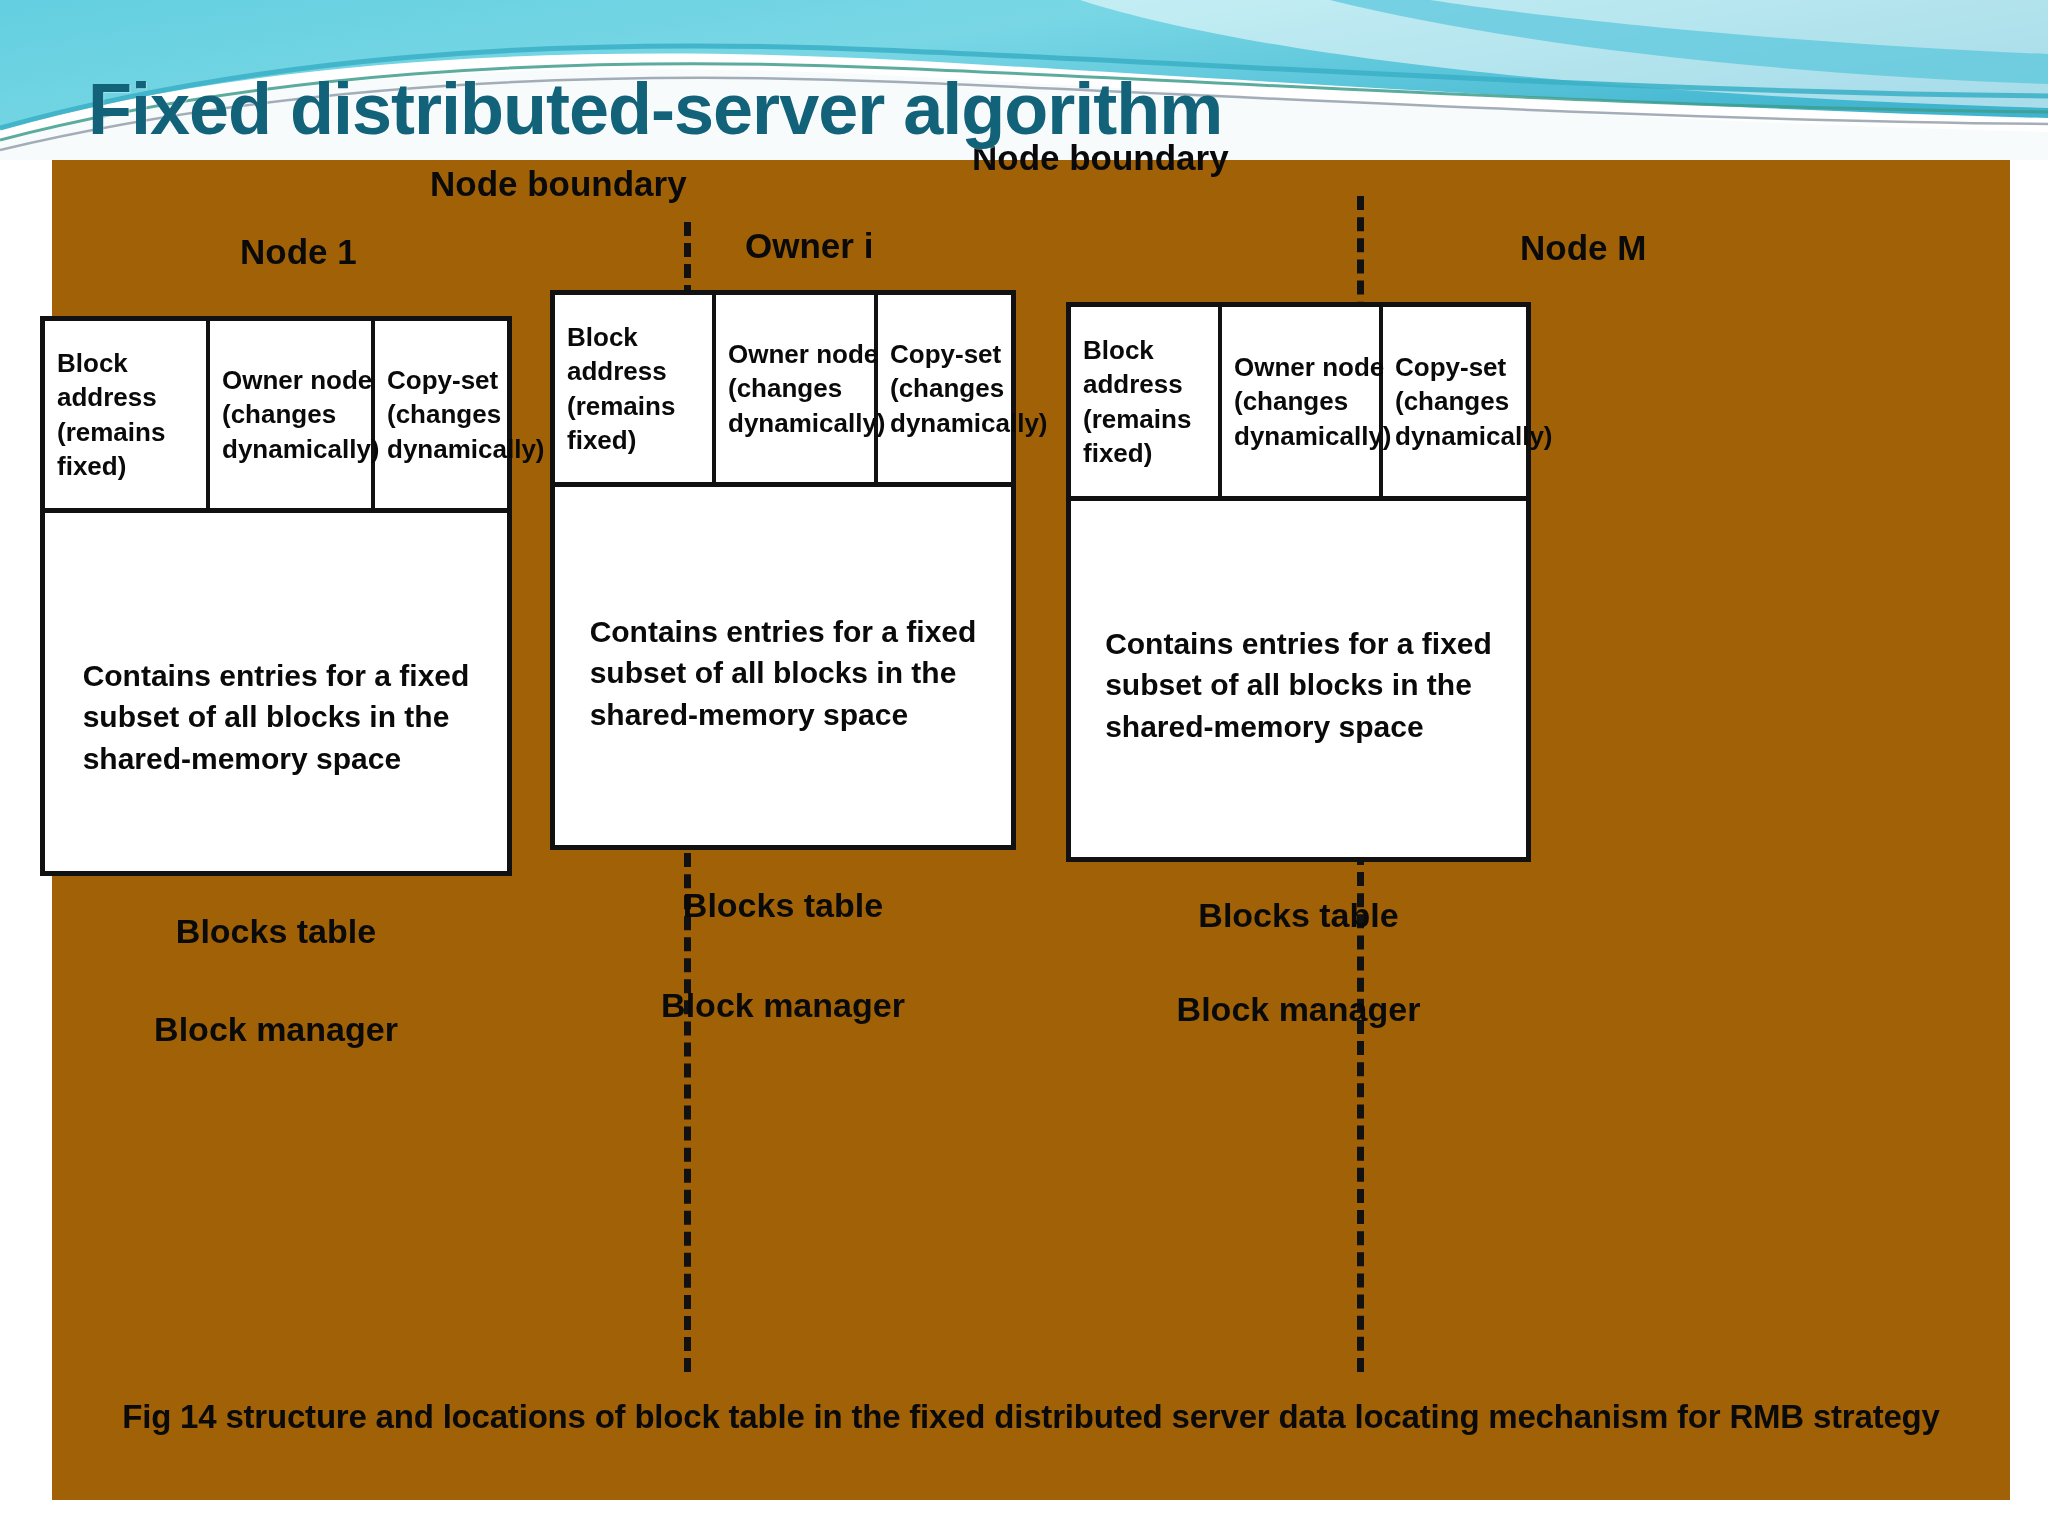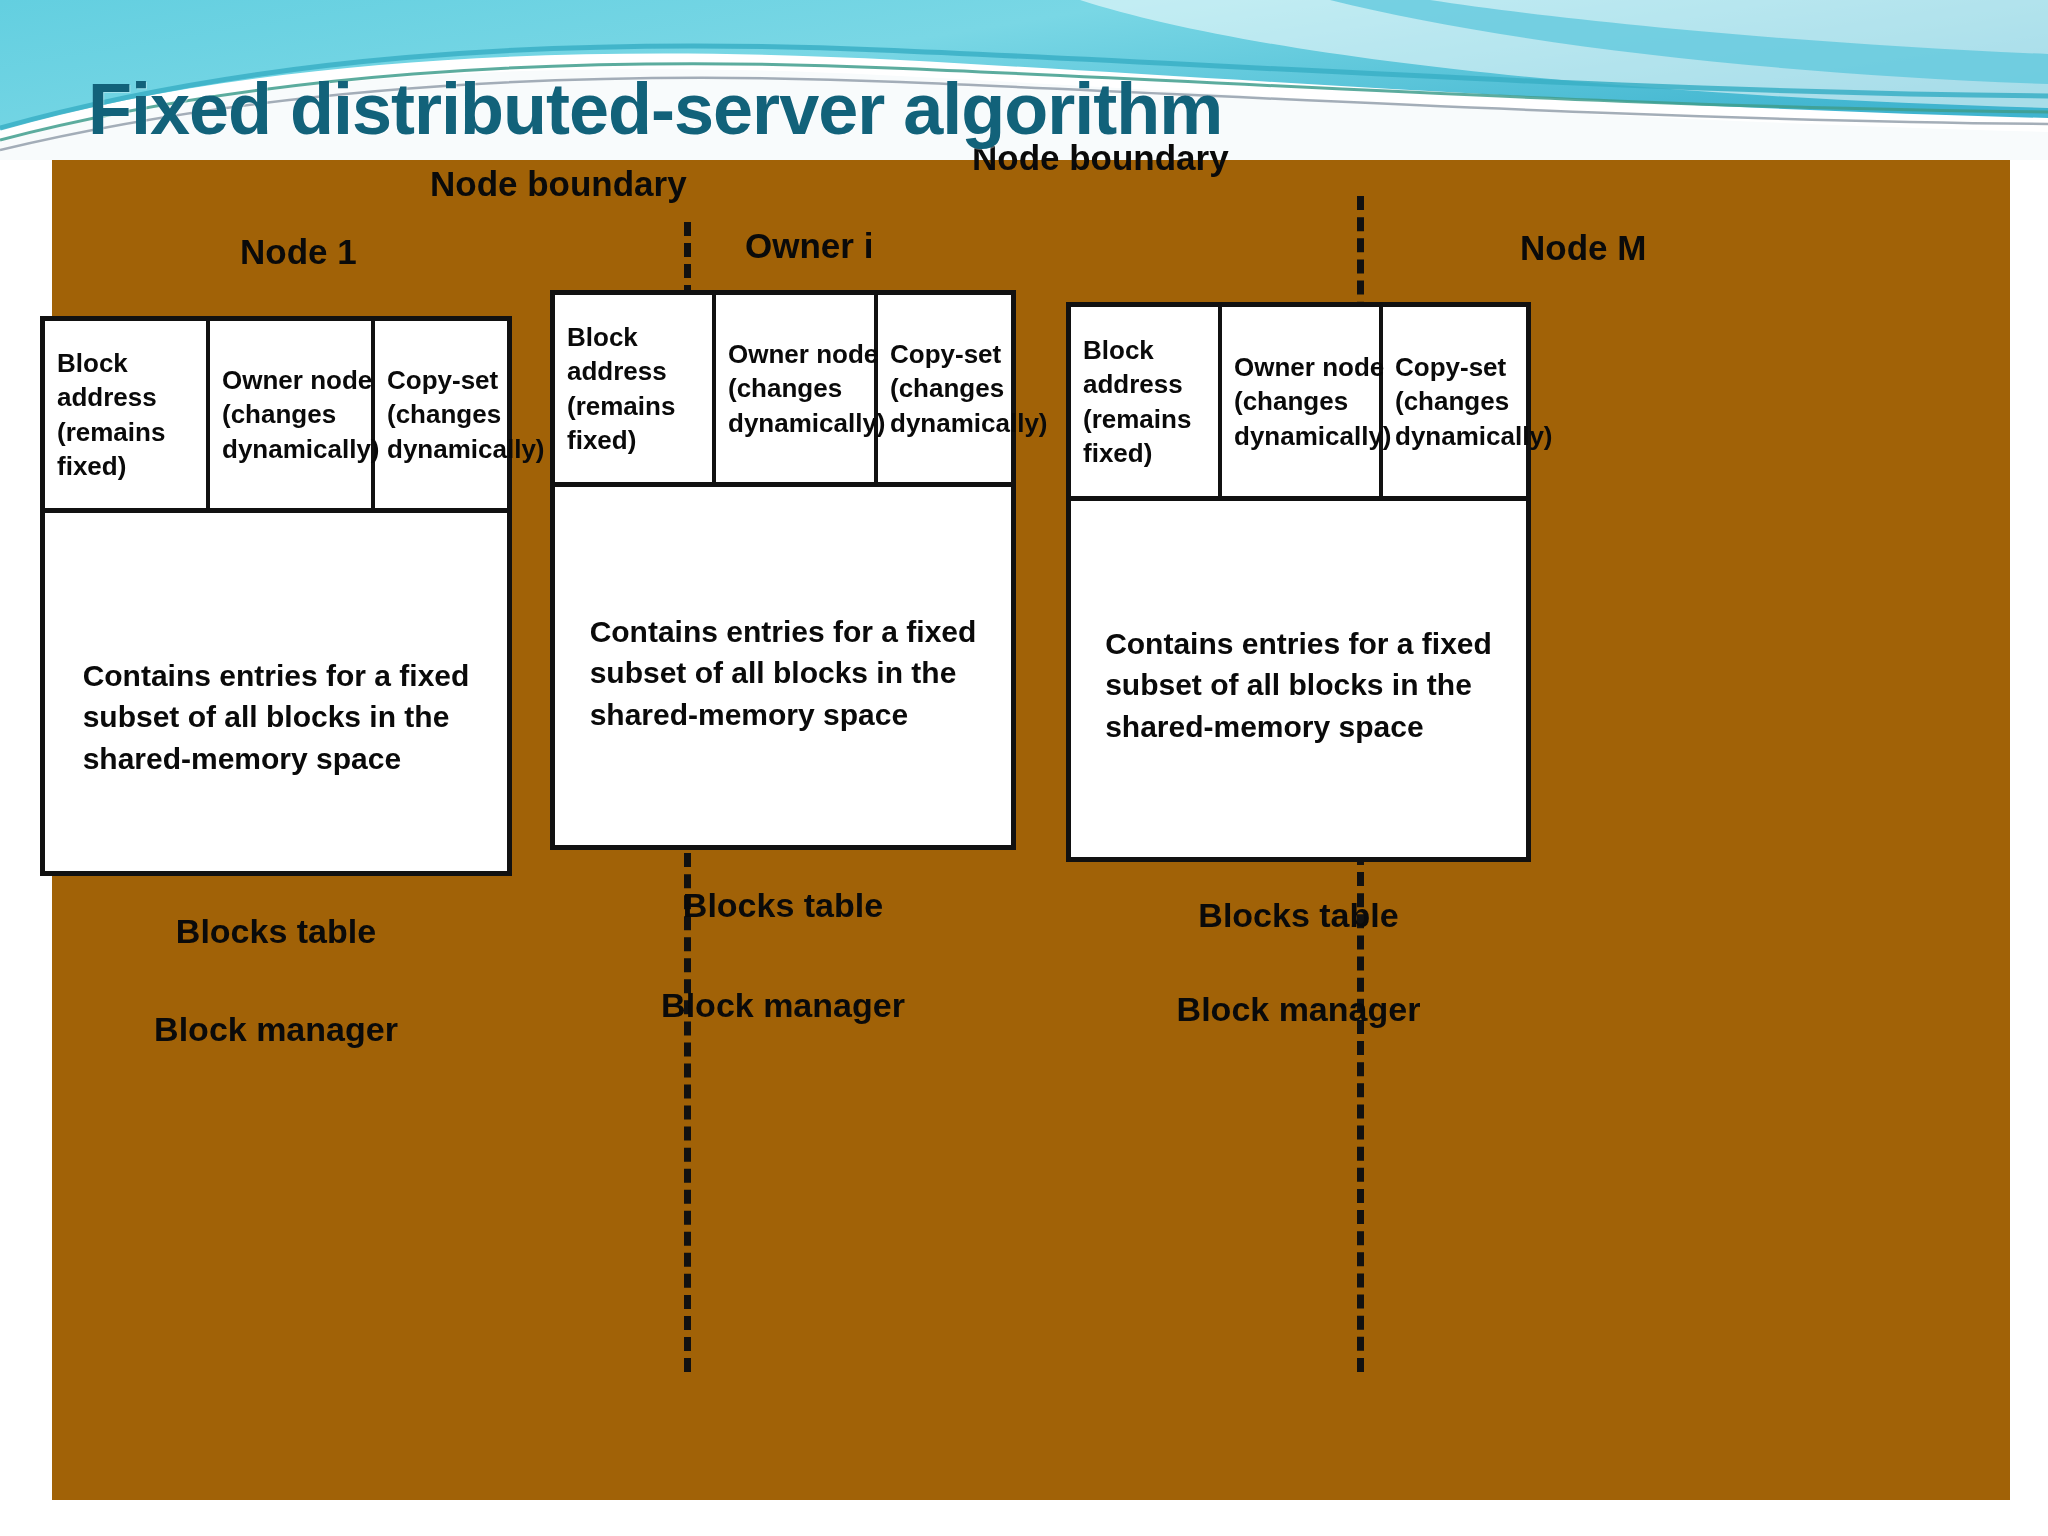--- a/index.html
+++ b/index.html
@@ -274,15 +274,16 @@
           <span class="ln">Contains entries for a fixed</span>
           <span class="ln">subset of all blocks in the</span>
           <span class="ln">shared-memory space</span>
         </div>
       </div>
     </div>
 
     <div class="under-label" style="left:1014px; top:736px; width:465px;">Blocks table</div>
     <div class="under-label" style="left:1014px; top:830px; width:465px;">Block manager</div>
 
+    <div id="fig-caption">Fig 14 structure and locations of block table in the fixed distributed server data locating mechanism for RMB strategy</div>
 
   </div>
 </div>
 
 </body></html>

